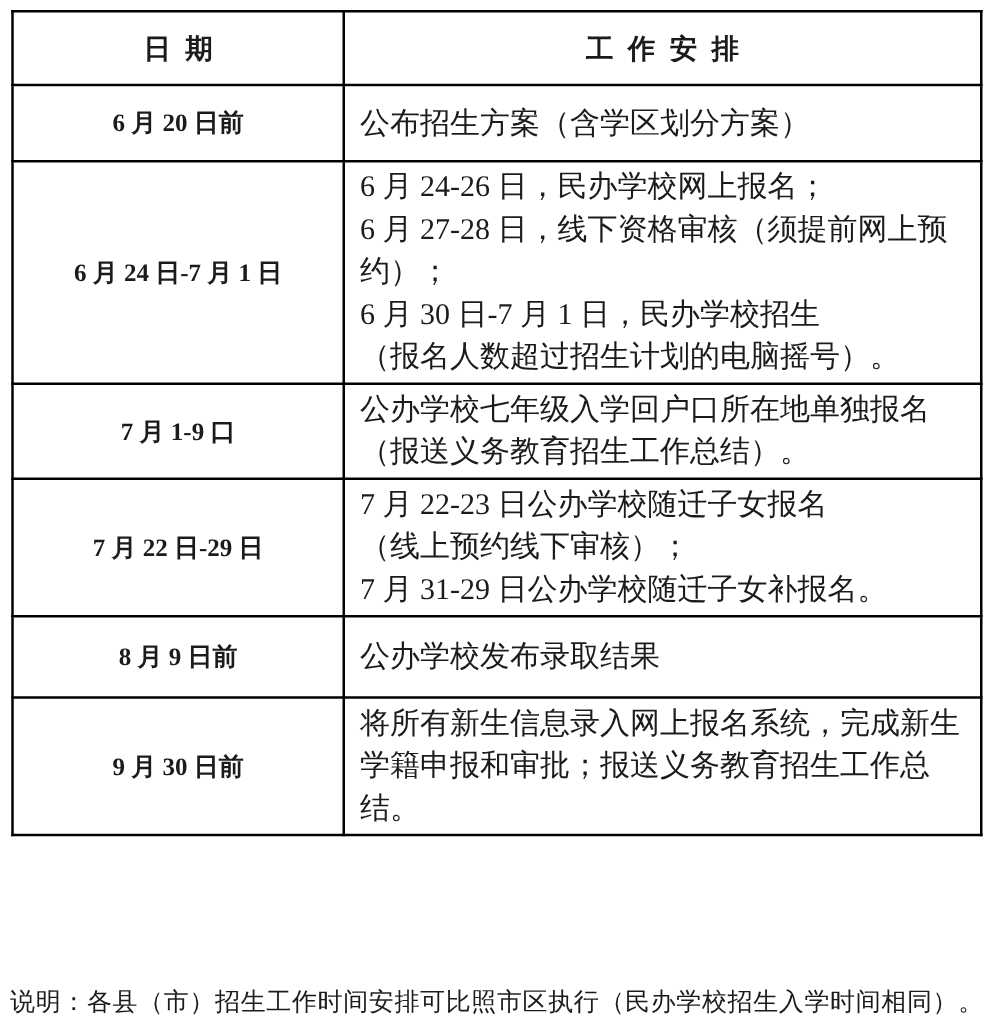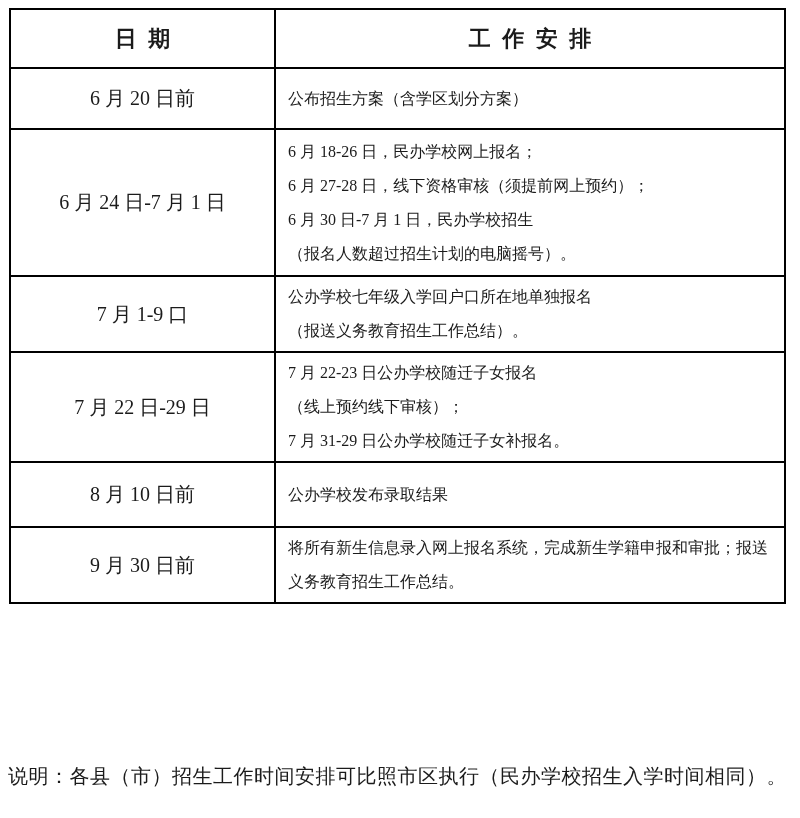--- a/index.html
+++ b/index.html
@@ -15,30 +15,30 @@
   }
   col.c1{width:265px;}
   col.c2{width:510px;}
   th,td{border:2px solid #000000;padding:0;}
   th{
     font-size:22px;font-weight:bold;text-align:center;vertical-align:middle;
     word-spacing:6px;
   }
   td.date{
     text-align:center;vertical-align:middle;
-    font-size:20px;white-space:nowrap;
+    font-size:20px;white-space:nowrap;font-weight:bold;
   }
   td.work{
     text-align:left;vertical-align:middle;
-    font-size:16px;line-height:34px;
+    font-size:24px;line-height:34px;
     padding:3px 6px 3px 12px;
   }
   .ln{line-height:34px;}
   .note{
-    position:absolute;left:8px;top:763px;
+    position:absolute;left:8px;top:788px;
     font-size:20px;white-space:nowrap;letter-spacing:0.5px;
   }
 </style>
 </head>
 <body>
 
 <div class="page">
   <table class="schedule">
     <colgroup>
         <col class="c1">
@@ -55,21 +55,21 @@
       <td class="date">6 月 20 日前</td>
       <td class="work">
         <div class="ln">公布招生方案（含学区划分方案）</div>
       </td>
     </tr>
 
 
     <tr style="height:147px">
       <td class="date">6 月 24 日-7 月 1 日</td>
       <td class="work">
-        <div class="ln">6 月 18-26 日，民办学校网上报名；</div>
+        <div class="ln">6 月 24-26 日，民办学校网上报名；</div>
         <div class="ln">6 月 27-28 日，线下资格审核（须提前网上预约）；</div>
         <div class="ln">6 月 30 日-7 月 1 日，民办学校招生</div>
         <div class="ln">（报名人数超过招生计划的电脑摇号）。</div>
       </td>
     </tr>
 
 
     <tr style="height:68px">
       <td class="date">7 月 1-9 口</td>
       <td class="work">
@@ -82,21 +82,21 @@
     <tr style="height:101px">
       <td class="date">7 月 22 日-29 日</td>
       <td class="work">
         <div class="ln">7 月 22-23 日公办学校随迁子女报名</div>
         <div class="ln">（线上预约线下审核）；</div>
         <div class="ln">7 月 31-29 日公办学校随迁子女补报名。</div>
       </td>
     </tr>
 
     <tr style="height:65px">
-      <td class="date">8 月 10 日前</td>
+      <td class="date">8 月 9 日前</td>
       <td class="work">
         <div class="ln">公办学校发布录取结果</div>
       </td>
     </tr>
 
     <tr style="height:69px">
       <td class="date">9 月 30 日前</td>
       <td class="work">
         <div class="ln">将所有新生信息录入网上报名系统，完成新生学籍申报和审批；报送义务教育招生工作总结。</div>
       </td>

